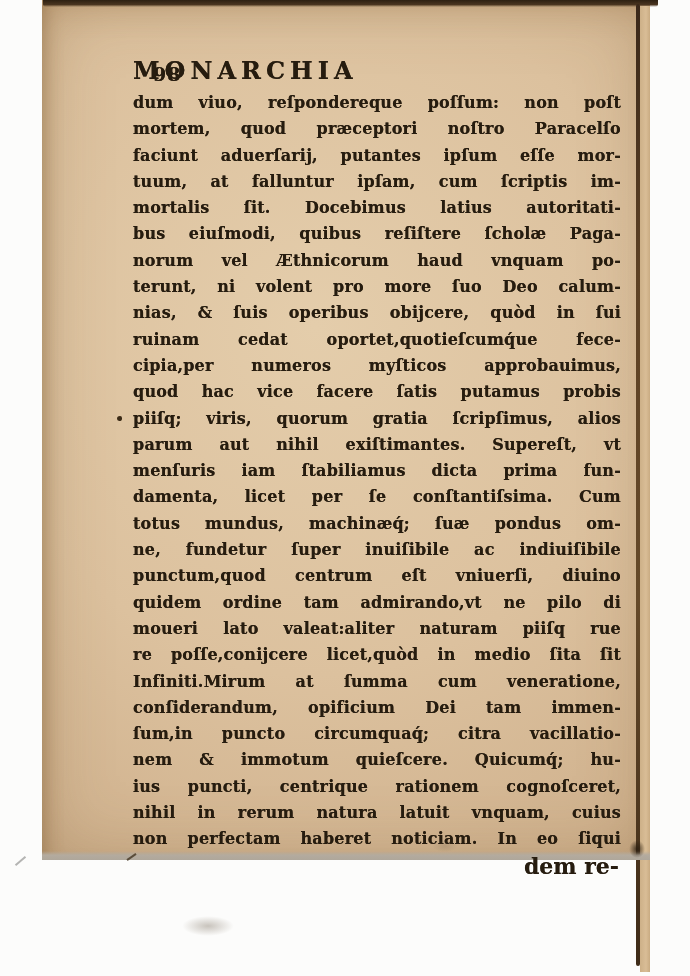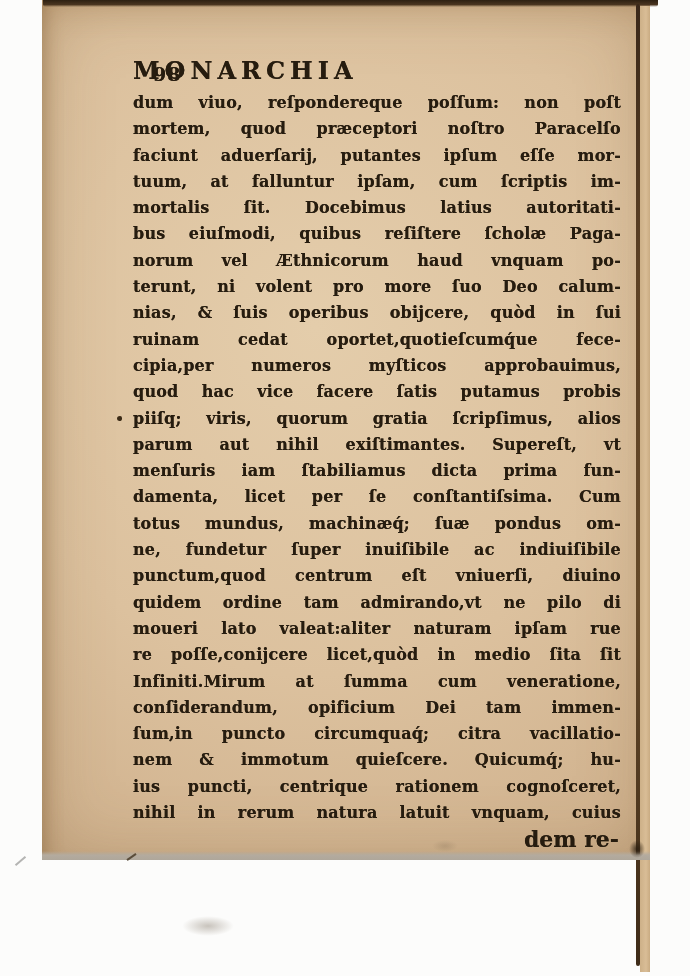--- a/index.html
+++ b/index.html
@@ -149,28 +149,29 @@
           <div class="line">cipia,per numeros myſticos approbauimus,</div>
           <div class="line">quod hac vice facere ſatis putamus probis</div>
           <div class="line">piiſq; viris, quorum gratia ſcripſimus, alios</div>
           <div class="line">parum aut nihil exiſtimantes. Supereſt, vt</div>
           <div class="line">menſuris iam ſtabiliamus dicta prima fun-</div>
           <div class="line">damenta, licet per ſe conſtantiſsima. Cum</div>
           <div class="line">totus mundus, machinæq́; ſuæ pondus om-</div>
           <div class="line">ne, fundetur ſuper inuiſibile ac indiuiſibile</div>
           <div class="line">punctum,quod centrum eſt vniuerſi, diuino</div>
           <div class="line">quidem ordine tam admirando,vt ne pilo di</div>
-          <div class="line">moueri lato valeat:aliter naturam ipſam rue</div>
+          <div class="line">moueri lato valeat:aliter naturam piiſq rue</div>
           <div class="line">re poſſe,conijcere licet,quòd in medio ſita ſit</div>
           <div class="line">Infiniti.Mirum at ſumma cum veneratione,</div>
           <div class="line">conſiderandum, opificium Dei tam immen-</div>
           <div class="line">ſum,in puncto circumquaq́; citra vacillatio-</div>
           <div class="line">nem &amp; immotum quieſcere. Quicumq́; hu-</div>
           <div class="line">ius puncti, centrique rationem cognoſceret,</div>
           <div class="line">nihil in rerum natura latuit vnquam, cuius</div>
+          <div class="line">non perfectam haberet noticiam. In eo ſiqui</div>
         </div>
       <div class="catchword">dem re-</div>
     </div>
 
     <div class="speck-dot"></div>
     <div class="speck-slash"></div>
     <div class="smudge"></div>
     <div class="smudge2"></div>
   </div>
   <div class="margin-slash"></div>

